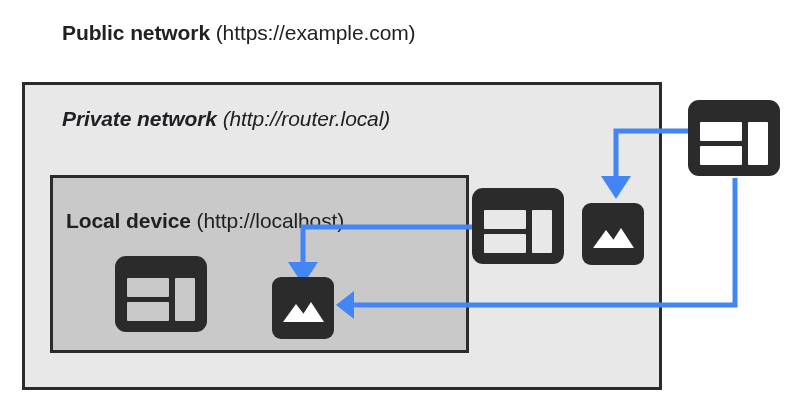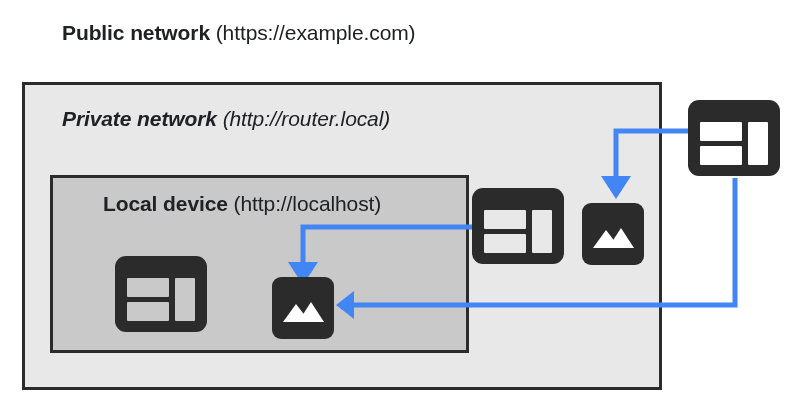--- a/index.html
+++ b/index.html
@@ -13,21 +13,21 @@
   
   .title{
     position:absolute;white-space:nowrap;color:#202124;
     font-size:21px;letter-spacing:-0.1px;
   }
   .title .strong{font-weight:700;}
   .title .rest{font-weight:400;}
 
   #public-title{left:62px;top:21px;}
   #private-title{left:62px;top:107px;font-style:italic;}
-  #local-title{left:66px;top:192px;margin-left:37px;}
+  #local-title{left:66px;top:209px;}
 
   
   .netbox{position:absolute;box-sizing:border-box;border:3px solid #2b2b2b;}
   #public-network-box{
     left:22px;top:82px;width:640px;height:308px;background:#e8e8e8;
   }
   #private-network-box{
     left:25px;top:90px;width:419px;height:178px;background:#c9c9c9;
   }
 

